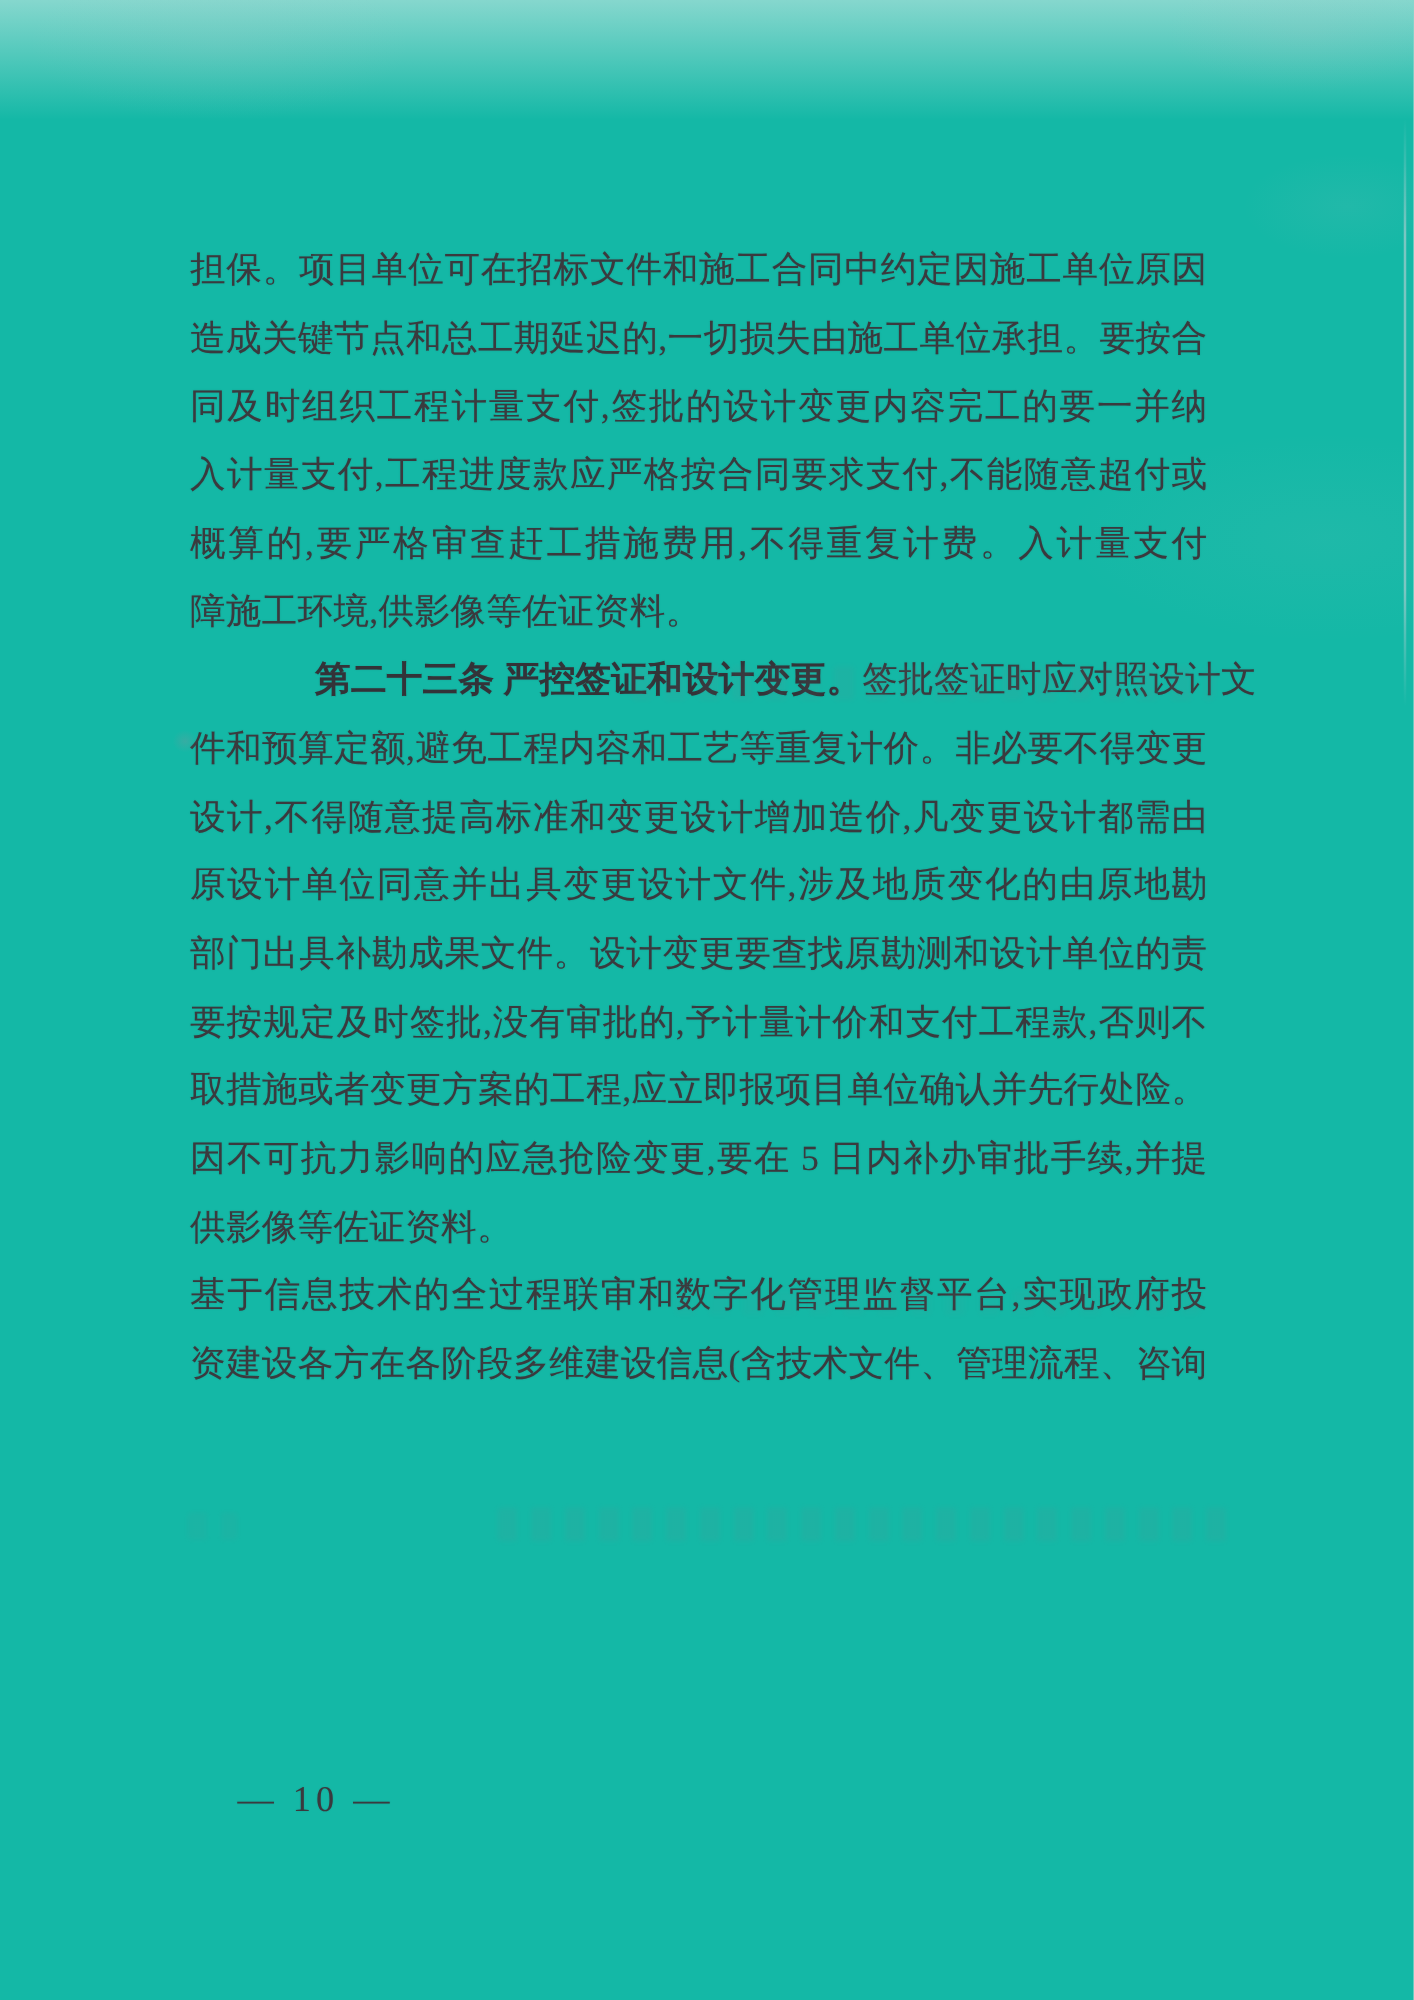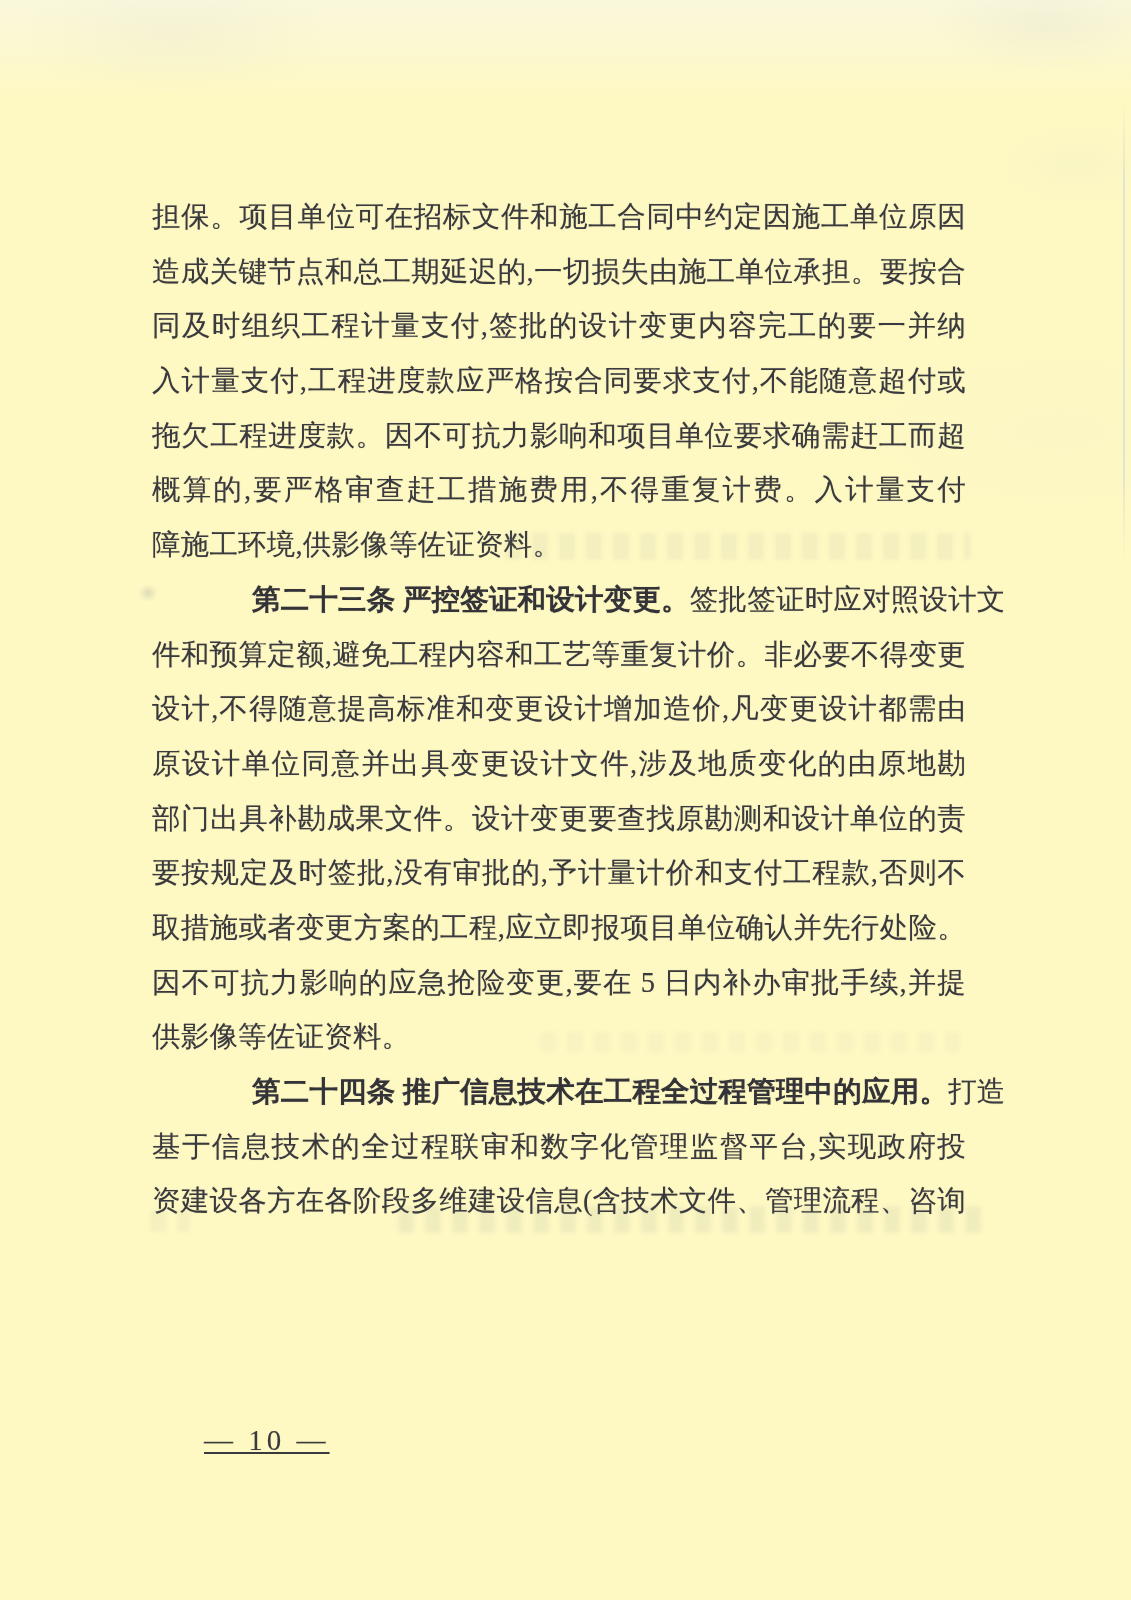--- a/index.html
+++ b/index.html
@@ -2,21 +2,21 @@
 <html><head>
 <meta charset="utf-8">
 <style>
   * { margin: 0; padding: 0; box-sizing: border-box; }
   html, body { background: #e8e8e8; }
   .page {
     position: relative;
     width: 1131px;
     height: 1600px;
     margin: 0 auto;
-    background: #fef9c3;
+    background: #14b8a6;
     overflow: hidden;
     font-family: "Liberation Serif", "DejaVu Serif", serif;
   }
   
   .page::before {
     content: "";
     position: absolute; inset: 0;
     background:
       radial-gradient(220px 90px at 175px 35px, rgba(190,195,200,0.10), transparent 70%),
       radial-gradient(160px 70px at 1045px 25px, rgba(185,190,198,0.12), transparent 70%),
@@ -41,27 +41,26 @@
     text-align: justify;
     text-align-last: justify;
     white-space: nowrap;
     text-shadow: 0 0 1px rgba(58,58,62,0.35);
   }
   .line.end { text-align-last: left; }
   .line.first { text-indent: 52px; }
   .article-title { font-weight: 600; color: #333338; margin-left: 48px; }
   .footer {
     position: absolute;
-    left: 204px;
+    left: 190px;
     top: 1424px;
     font-size: 29px;
     letter-spacing: 4px;
     color: #3a3a3e;
     text-shadow: 0 0 1px rgba(58,58,62,0.3);
-    text-decoration: underline;
   }
   
   .ghost {
     position: absolute;
     background: repeating-linear-gradient(90deg,
       rgba(120,126,138,0.38) 0px, rgba(120,126,138,0.38) 16px,
       rgba(120,126,138,0.0) 16px, rgba(120,126,138,0.0) 27px);
     filter: blur(2.2px);
     opacity: 0.22;
     border-radius: 3px;
@@ -91,43 +90,39 @@
 
 <div class="page">
 
   <div class="content">
 
     <div class="para">
       <div class="line">担保。项目单位可在招标文件和施工合同中约定因施工单位原因</div>
       <div class="line">造成关键节点和总工期延迟的,一切损失由施工单位承担。要按合</div>
       <div class="line">同及时组织工程计量支付,签批的设计变更内容完工的要一并纳</div>
       <div class="line">入计量支付,工程进度款应严格按合同要求支付,不能随意超付或</div>
-      <div class="line">拖欠工程进度款。因不可抗力影响和项目单位要求确需赶工而超</div>
       <div class="line">概算的,要严格审查赶工措施费用,不得重复计费。入计量支付</div>
       <div class="line end">障施工环境,供影像等佐证资料。</div>
     </div>
 
     <div class="para">
       <div class="line first">
         <span class="article-title">第二十三条 严控签证和设计变更。</span><span>签批签证时应对照设计文</span>
       </div>
       <div class="line">件和预算定额,避免工程内容和工艺等重复计价。非必要不得变更</div>
       <div class="line">设计,不得随意提高标准和变更设计增加造价,凡变更设计都需由</div>
       <div class="line">原设计单位同意并出具变更设计文件,涉及地质变化的由原地勘</div>
       <div class="line">部门出具补勘成果文件。设计变更要查找原勘测和设计单位的责</div>
       <div class="line">要按规定及时签批,没有审批的,予计量计价和支付工程款,否则不</div>
       <div class="line">取措施或者变更方案的工程,应立即报项目单位确认并先行处险。</div>
       <div class="line">因不可抗力影响的应急抢险变更,要在 5 日内补办审批手续,并提</div>
       <div class="line end">供影像等佐证资料。</div>
     </div>
 
     <div class="para">
-      <div class="line first">
-        <span class="article-title">第二十四条 推广信息技术在工程全过程管理中的应用。</span><span>打造</span>
-      </div>
       <div class="line">基于信息技术的全过程联审和数字化管理监督平台,实现政府投</div>
       <div class="line">资建设各方在各阶段多维建设信息(含技术文件、管理流程、咨询</div>
     </div>
 
   </div>
 
   <div class="footer">— 10 —</div>
 
   <div class="ghost ghost-1"></div>
   <div class="ghost ghost-2"></div>

